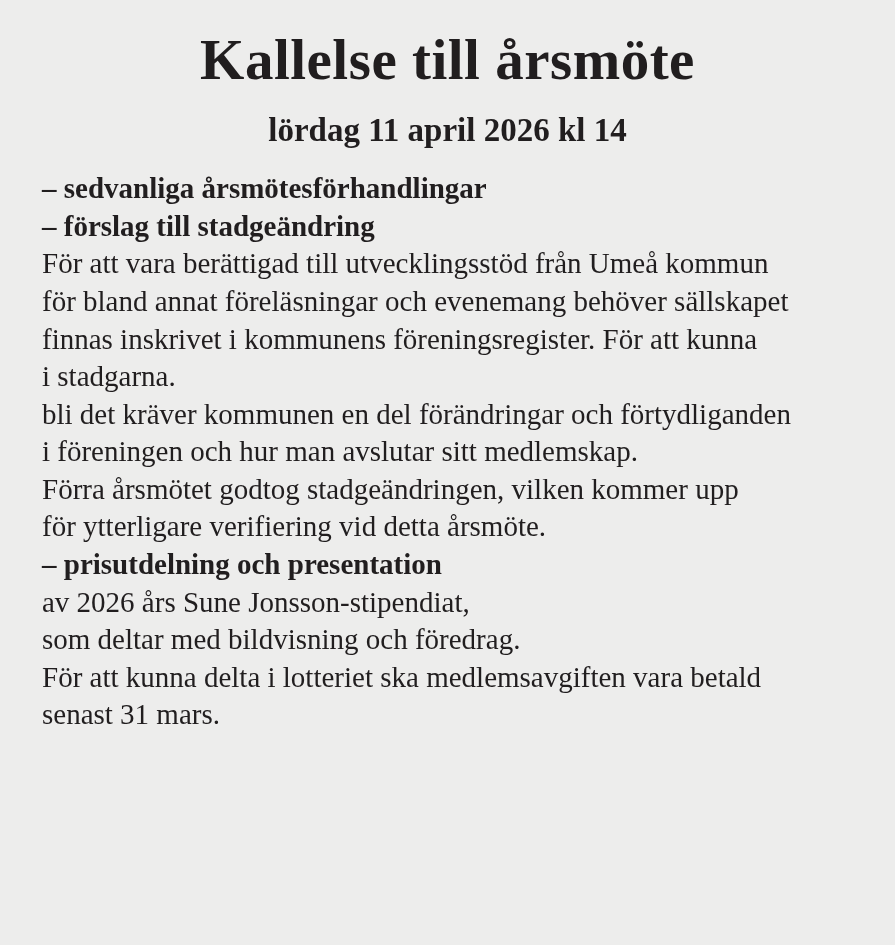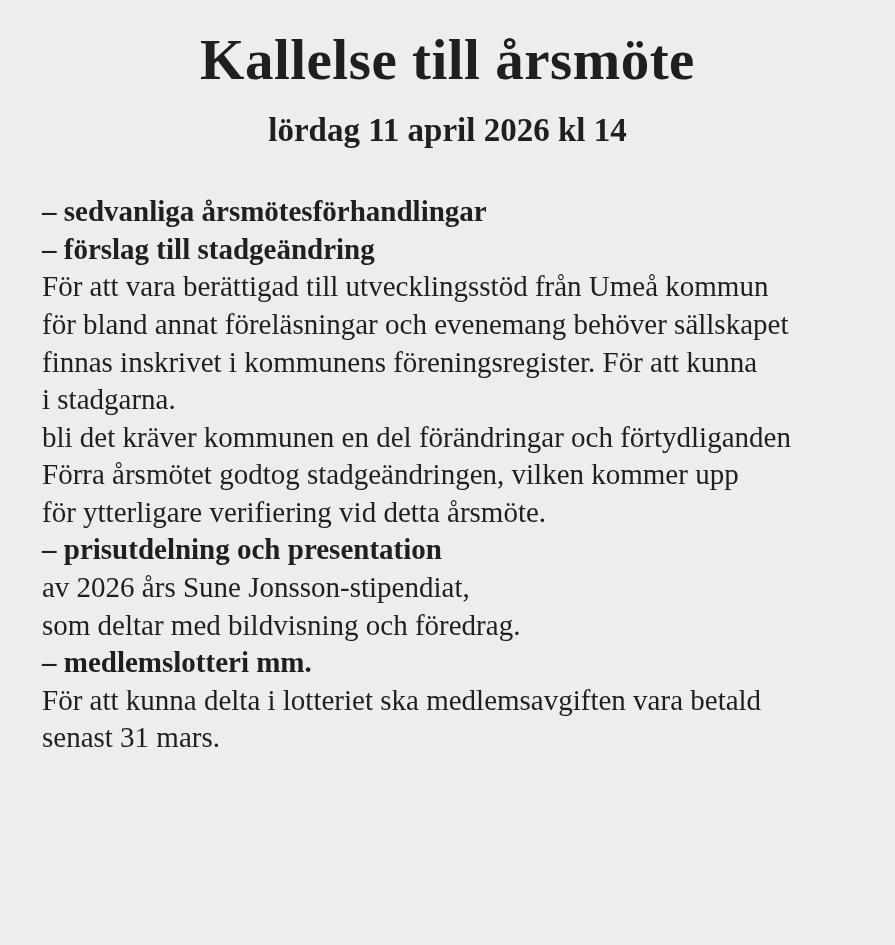--- a/index.html
+++ b/index.html
@@ -35,21 +35,21 @@
     line-height: 1.1;
     font-weight: bold;
   }
   .subtitle.date {
     margin-top: 22px;
   }
   .subtitle.venue {
     margin-top: 50px;
   }
   .body-block {
-    margin-top: 45px;
+    margin-top: 22px;
     padding: 0 40px 0 42px;
     font-size: 29px;
     line-height: 37.6px;
   }
   .line {
     margin: 0;
     white-space: nowrap;
   }
   .line.bold {
     font-weight: bold;
@@ -66,23 +66,23 @@
 
 
   <div class="body-block">
     <p class="line bold">– sedvanliga årsmötesförhandlingar</p>
     <p class="line bold">– förslag till stadgeändring</p>
     <p class="line normal">För att vara berättigad till utvecklingsstöd från Umeå kommun</p>
     <p class="line normal">för bland annat föreläsningar och evenemang behöver sällskapet</p>
     <p class="line normal">finnas inskrivet i kommunens föreningsregister. För att kunna</p>
     <p class="line normal">i stadgarna.</p>
     <p class="line normal">bli det kräver kommunen en del förändringar och förtydliganden</p>
+    <p class="line normal">i föreningen och hur man avslutar sitt medlemskap.</p>
     <p class="line normal">Förra årsmötet godtog stadgeändringen, vilken kommer upp</p>
     <p class="line normal">för ytterligare verifiering vid detta årsmöte.</p>
     <p class="line bold">– prisutdelning och presentation</p>
     <p class="line normal">av 2026 års Sune Jonsson-stipendiat,</p>
     <p class="line normal">som deltar med bildvisning och föredrag.</p>
-    <p class="line bold">– medlemslotteri mm.</p>
     <p class="line normal">För att kunna delta i lotteriet ska medlemsavgiften vara betald</p>
     <p class="line normal">senast 31 mars.</p>
   </div>
 
 </div>
 
 </body></html>

